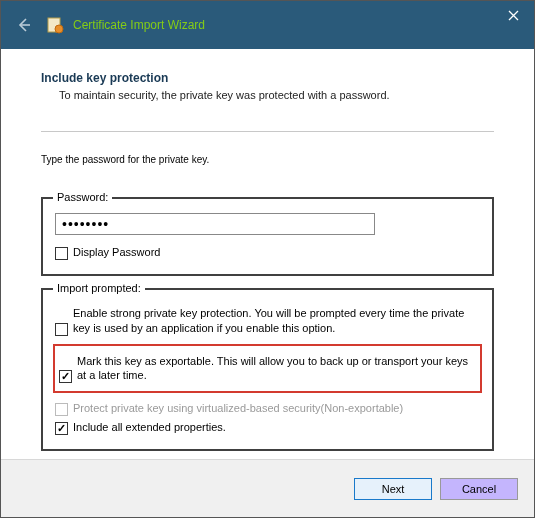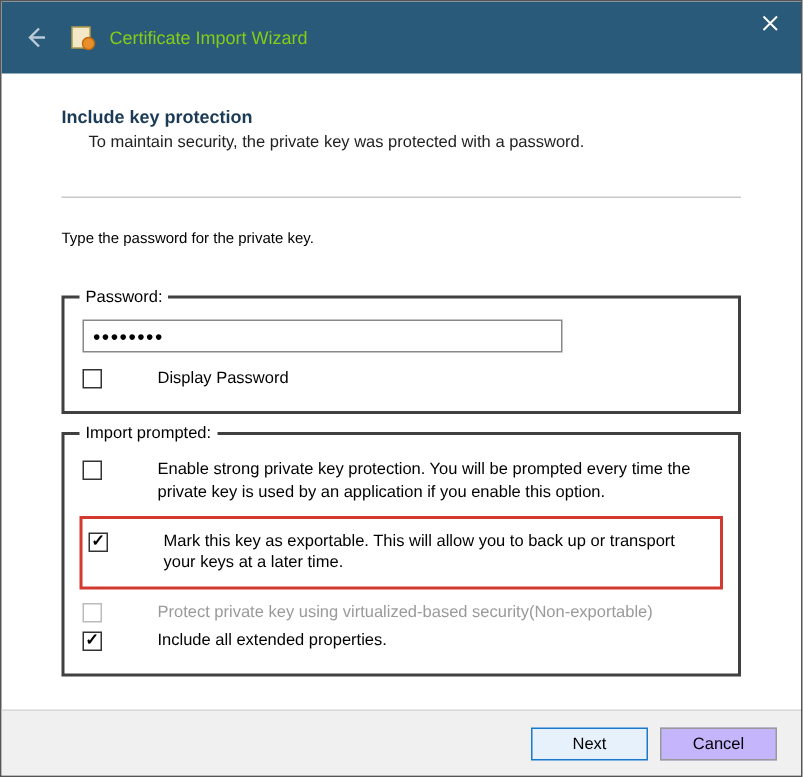--- a/index.html
+++ b/index.html
@@ -99,25 +99,24 @@
     border: 1px solid #888;
     padding: 2px 6px;
     font-family: inherit;
     font-size: 14px;
     letter-spacing: 1px;
     display: block;
     margin: 0 0 8px 2px;
   }
   .chk-row {
     display: flex;
-    align-items: flex-start;
+    align-items: flex-end;
     padding: 2px 0;
     font-size: 11px;
     line-height: 1.35;
-    gap: 32px;
   }
   .chk {
     width: 13px;
     height: 13px;
     border: 1px solid #333;
     background: #fff;
     display: inline-flex;
     align-items: center;
     justify-content: center;
     margin: 1px 5px 0 2px;
@@ -143,21 +142,21 @@
   .highlight-box {
     border: 2px solid #d33a2f;
     padding: 6px 6px 6px 2px;
     margin: 6px 0;
   }
   .footer {
     position: absolute;
     bottom: 0;
     left: 0;
     right: 0;
-    height: 44px;
+    height: 58px;
     background: #f0f0f0;
     border-top: 1px solid #d8d8d8;
     display: flex;
     align-items: center;
     justify-content: flex-end;
     padding: 0 16px;
     gap: 8px;
   }
   .btn {
     min-width: 78px;

